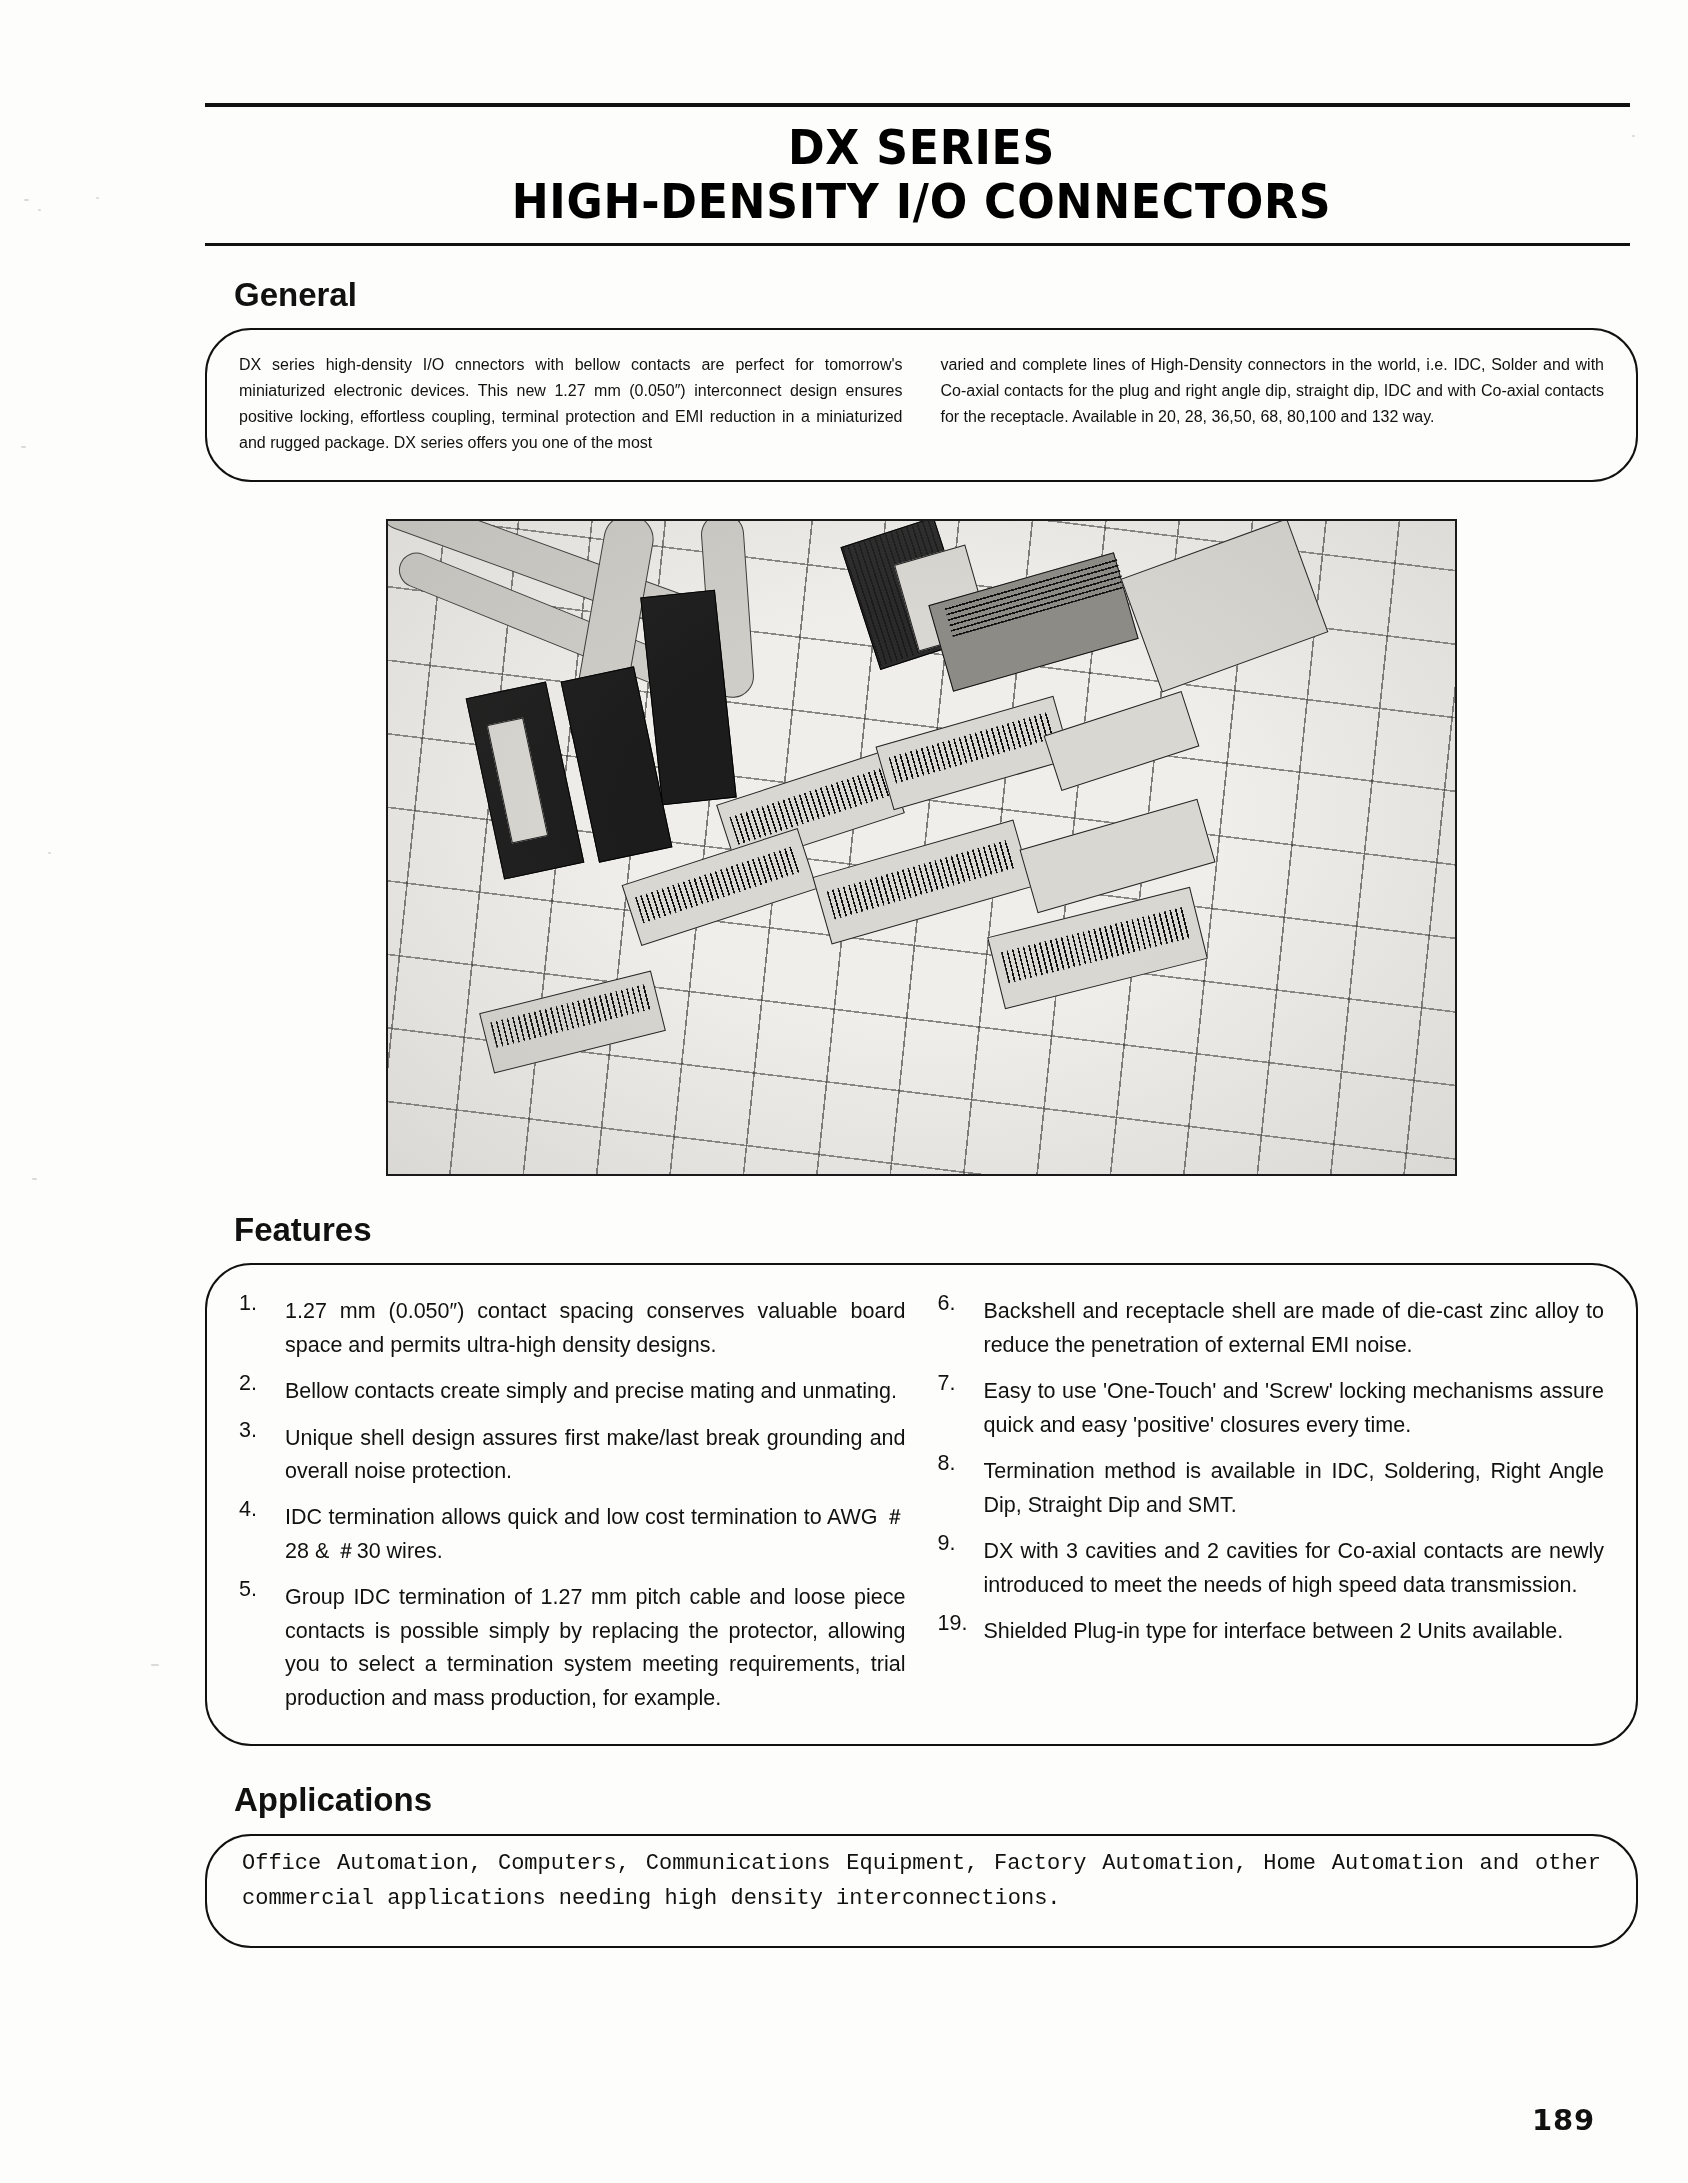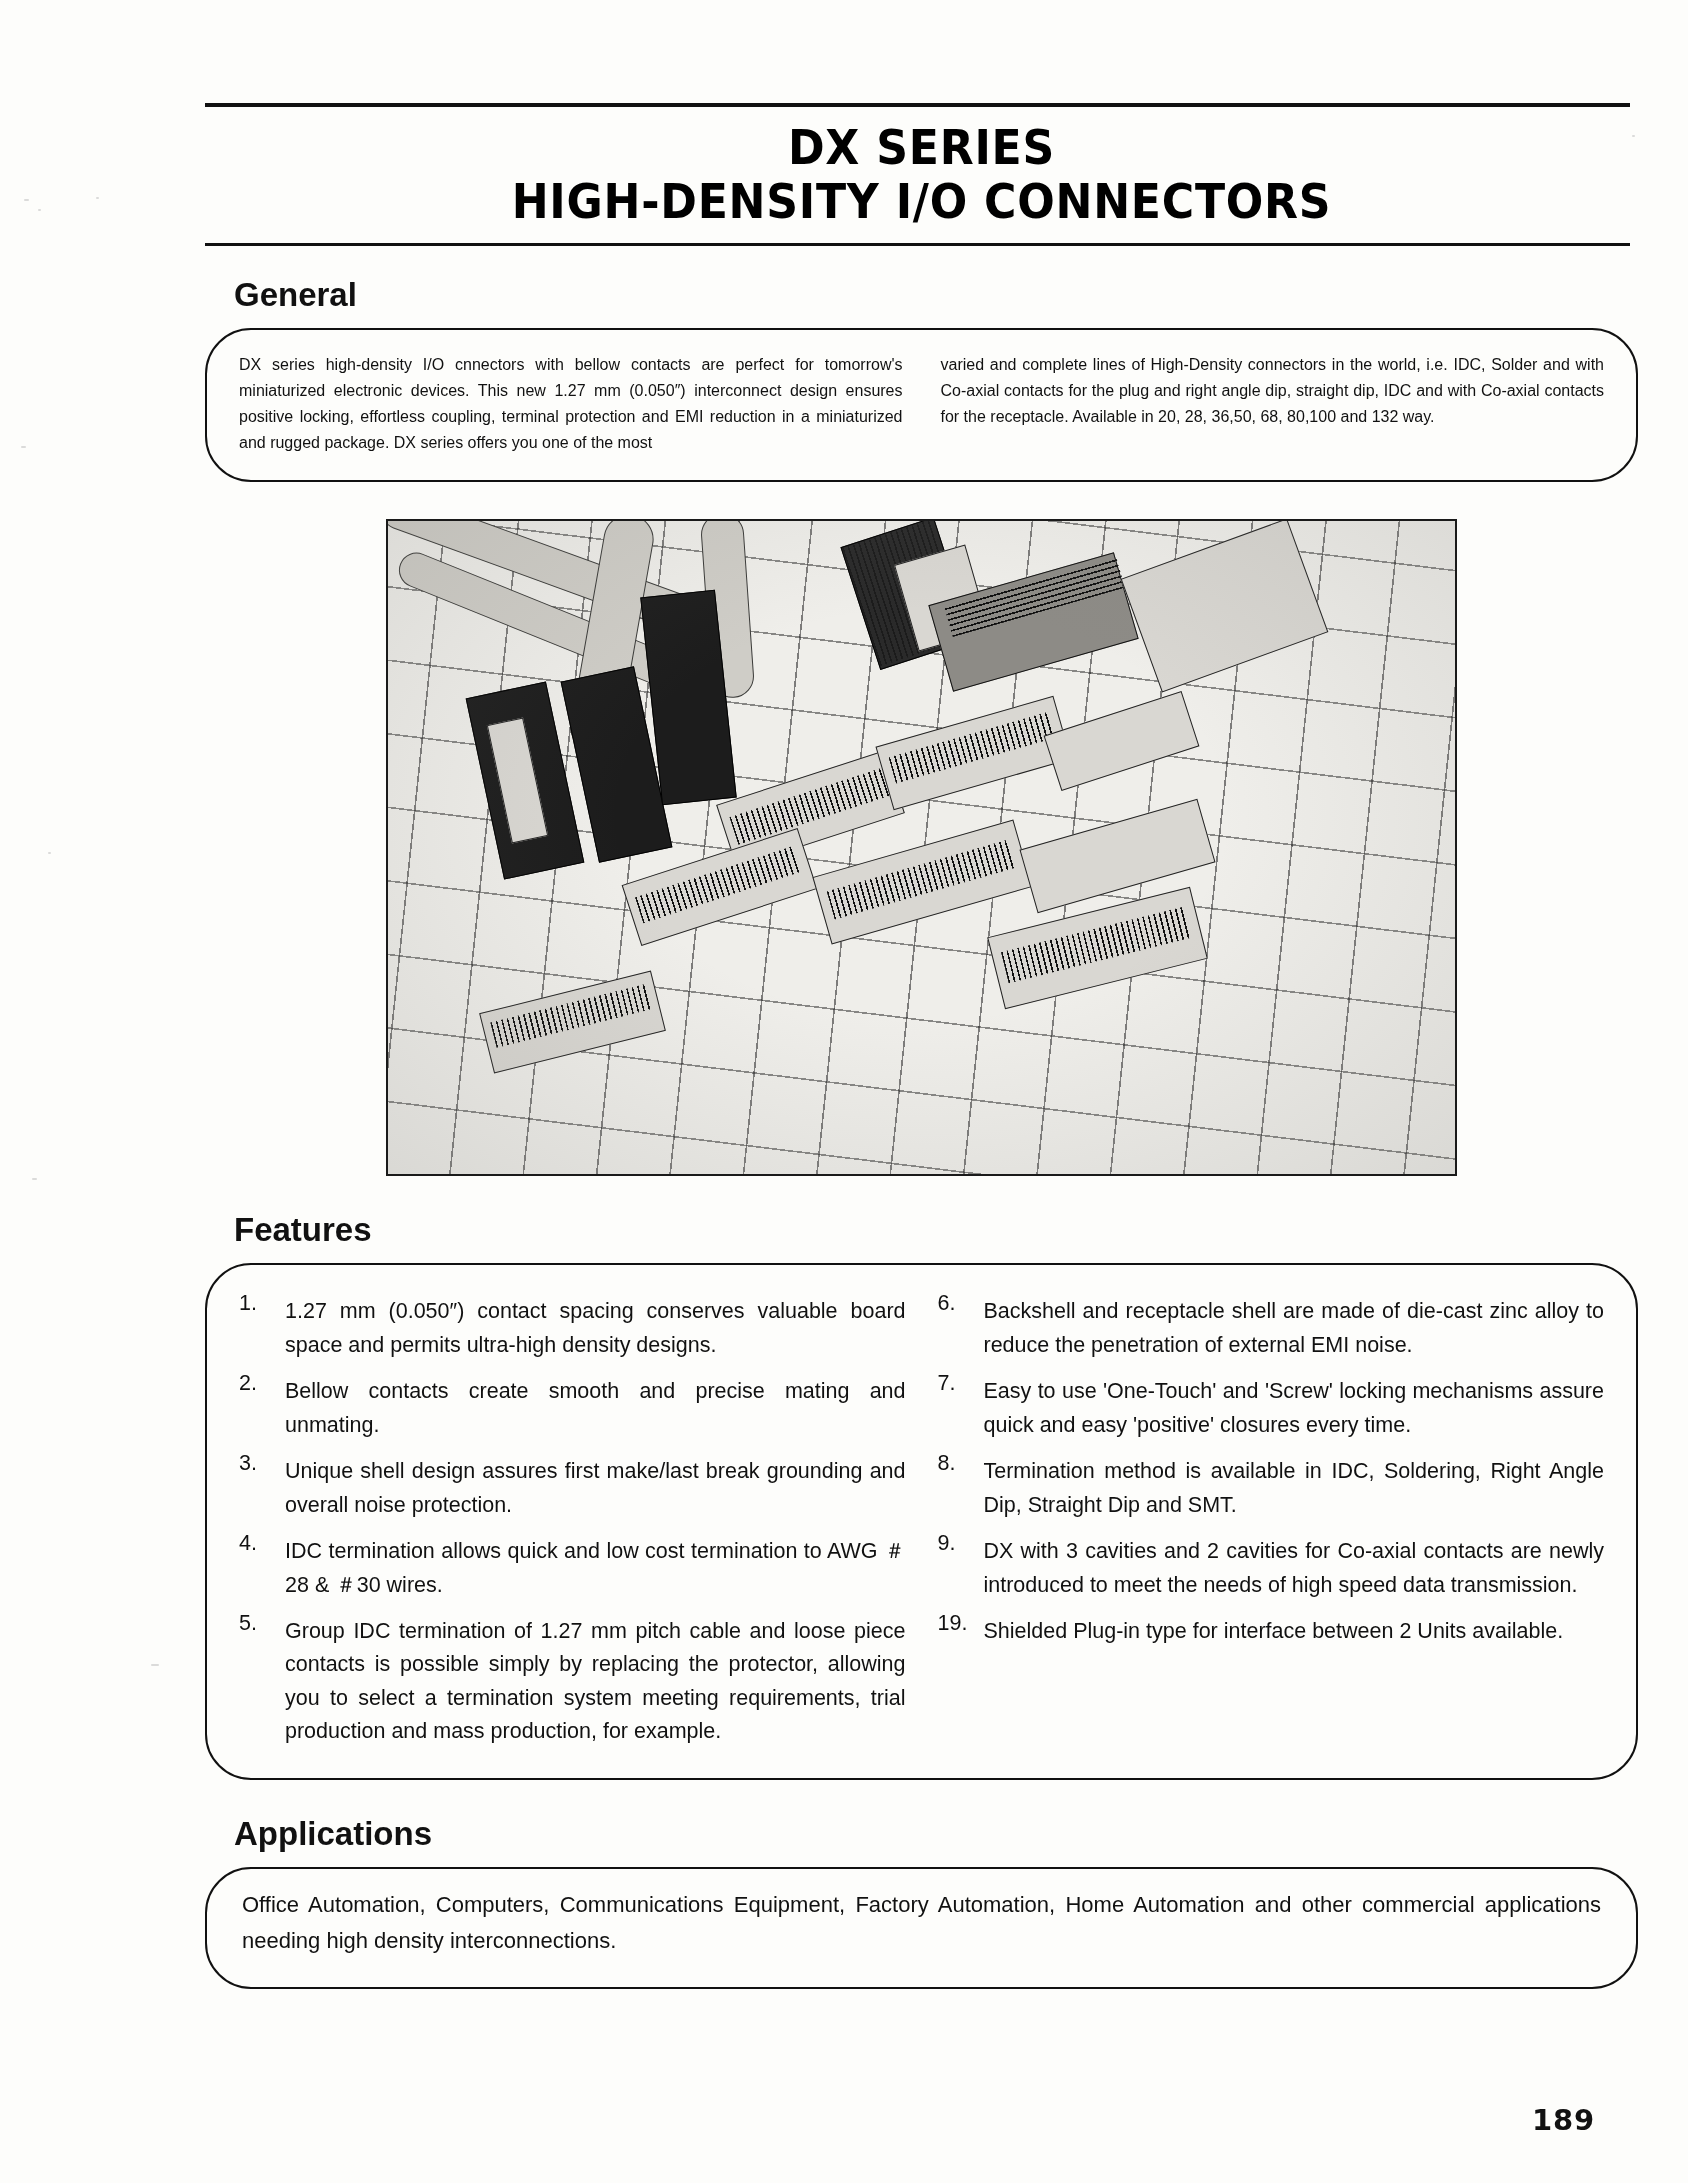--- a/index.html
+++ b/index.html
@@ -171,21 +171,22 @@
   }
   .feat-txt {
     flex: 1 1 auto;
     text-align: justify;
     margin-top: 8px;
   }
 
   
   .apps-box {
     margin-top: 9.6px;
-    padding: 18px 35px 29px 35px;
+    padding: 10px 35px 29px 35px;
+    font-family: Liberation Mono, monospace;
   }
   .apps-text {
     font-size: 22px;
     line-height: 1.62;
     text-align: justify;
   }
 
   .page-num {
     position: absolute;
     right: 94px;
@@ -283,21 +284,21 @@
     <div class="rounded-box features-box">
       <div class="feat-cols">
         <div class="feat-list">
 
           <div class="feat-item">
             <div class="feat-num">1.</div>
             <div class="feat-txt">1.27 mm (0.050″) contact spacing conserves valuable board space and permits ultra-high density designs.</div>
           </div>
           <div class="feat-item">
             <div class="feat-num">2.</div>
-            <div class="feat-txt">Bellow contacts create smooth and precise mating and unmating.</div>
+            <div class="feat-txt">Bellow contacts create simply and precise mating and unmating.</div>
           </div>
           <div class="feat-item">
             <div class="feat-num">3.</div>
             <div class="feat-txt">Unique shell design assures first make/last break grounding and overall noise protection.</div>
           </div>
           <div class="feat-item">
             <div class="feat-num">4.</div>
             <div class="feat-txt">IDC termination allows quick and low cost termination to AWG ＃28 &amp; ＃30 wires.</div>
           </div>
           <div class="feat-item">

